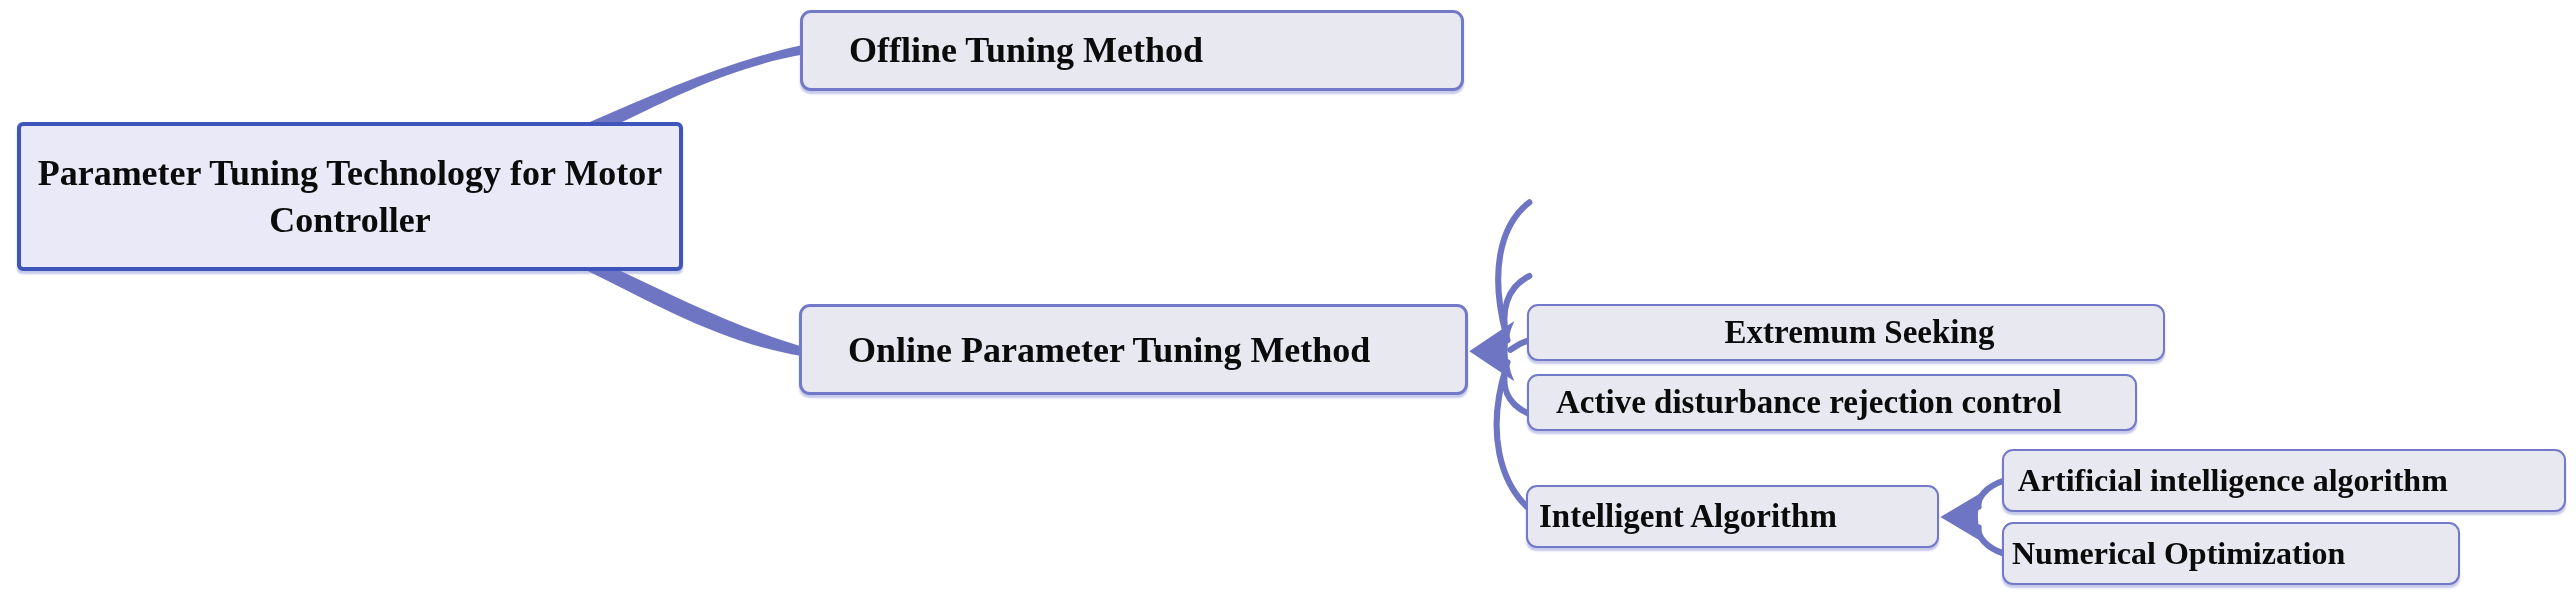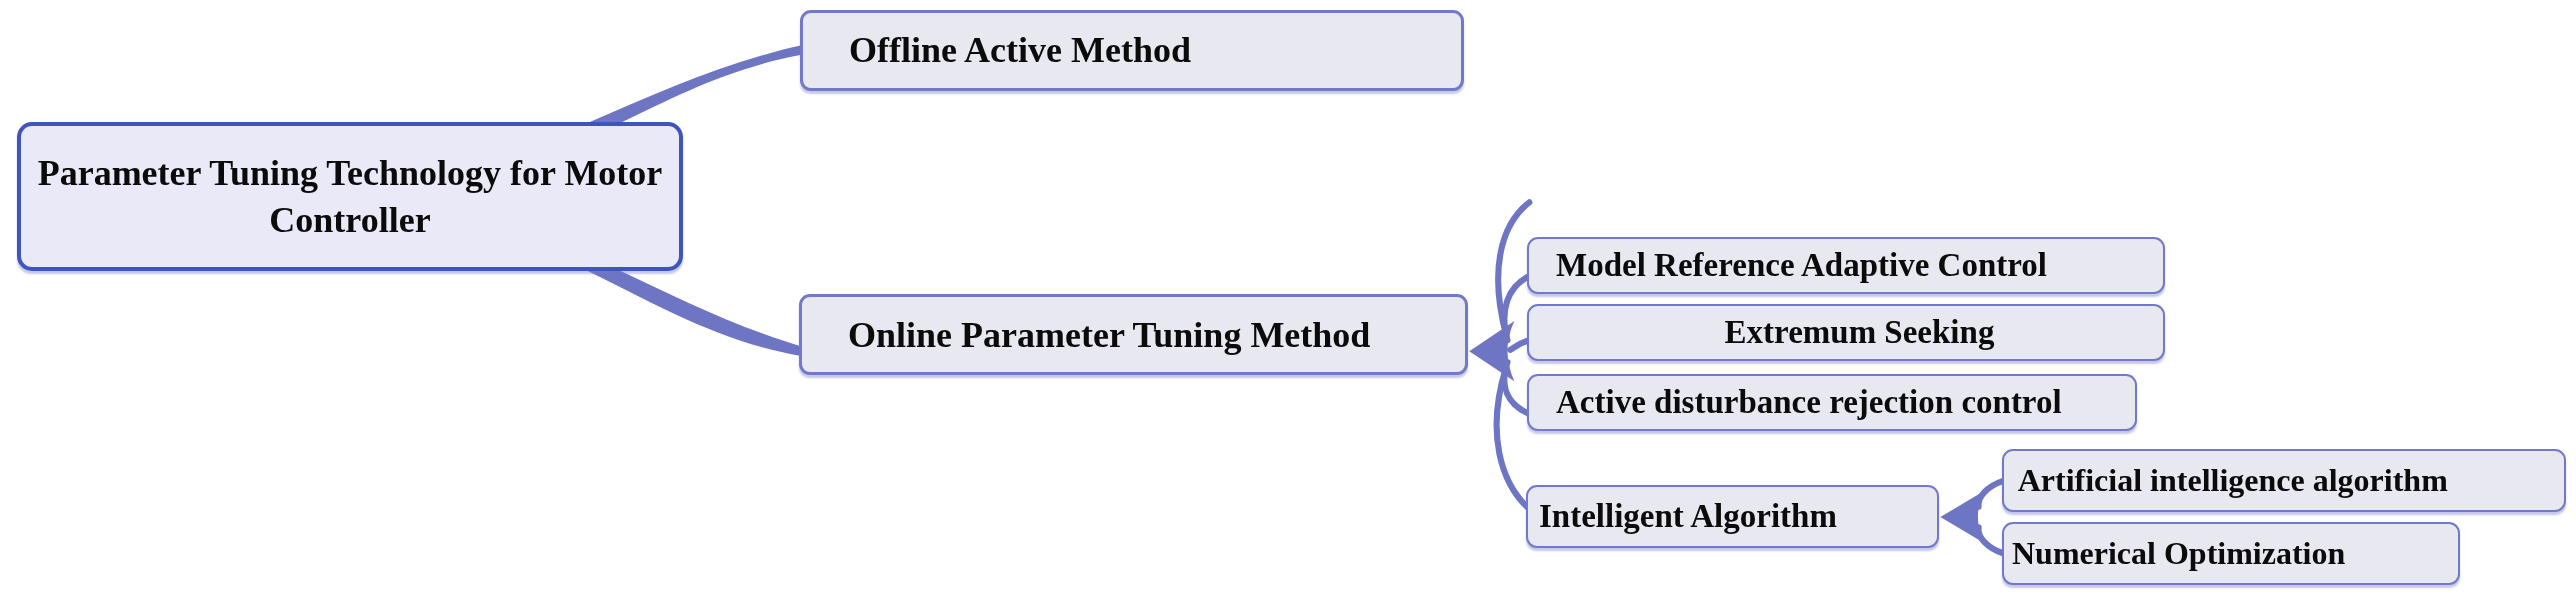--- a/index.html
+++ b/index.html
@@ -36,28 +36,28 @@
     font-weight:700;
     white-space:nowrap;
     z-index:1;
   }
   .node .lbl{display:block;width:100%;}
 
   #n-root{
     left:17px;top:122px;width:666px;height:149px;
     border:4.8px solid var(--root-border);
     background:var(--root-fill);
-    border-radius:15px;
+    border-radius:6px;
     justify-content:center;text-align:center;
     font-size:36px;line-height:1.3;
     white-space:normal;
     padding:0 12.3px;
   }
   #n-offline {left:800px;top:9.6px; width:664px;height:81px;font-size:36px;padding-left:46px;}
-  #n-online  {left:799px;top:294px;width:669px;height:81px;font-size:36px;padding-left:46px;}
+  #n-online  {left:799px;top:304px;width:669px;height:91px;font-size:36px;padding-left:46px;}
 
   #n-rule      {left:1527px;top:165px;width:638px;height:59px;font-size:33px;padding-left:27px;border-width:2.7px;}
   #n-model     {left:1527px;top:237px;width:638px;height:57px;font-size:33px;padding-left:27px;border-width:2.7px;}
   #n-extremum  {left:1527px;top:304px;width:638px;height:57px;font-size:33px;padding-left:27px;border-width:2.7px;text-align:center;}
   #n-active    {left:1527px;top:374px;width:610px;height:57px;font-size:33px;padding-left:27px;border-width:2.7px;}
   #n-intelligent{left:1526px;top:485px;width:413px;height:63px;font-size:33px;padding-left:11px;border-width:2.7px;}
   #n-artificial{left:2002px;top:449px;width:564px;height:63px;font-size:32px;padding-left:13.7px;border-width:2.7px;border-radius:11px;}
   #n-numerical {left:2002px;top:522px;width:458px;height:63px;font-size:32px;padding-left:8px;border-width:2.7px;}
 </style>
 </head>
@@ -83,31 +83,28 @@
     <path class="edge" d="M 2898 772 C 2896 786 2910 802 2934 810"></path>
 
     <path class="arrow" d="M 2842 757 L 2906 719 Q 2888 757 2906 795 Z"></path>
   </svg>
 
   <div class="node" id="n-root">
     <span class="lbl">Parameter Tuning Technology for Motor Controller</span>
   </div>
 
   <div class="node" id="n-offline">
-    <span class="lbl">Offline Active Method</span>
+    <span class="lbl">Offline Tuning Method</span>
   </div>
 
   <div class="node" id="n-online">
     <span class="lbl">Online Parameter Tuning Method</span>
   </div>
 
 
-  <div class="node" id="n-model">
-    <span class="lbl">Model Reference Adaptive Control</span>
-  </div>
 
   <div class="node" id="n-extremum">
     <span class="lbl">Extremum Seeking</span>
   </div>
 
   <div class="node" id="n-active">
     <span class="lbl">Active disturbance rejection control</span>
   </div>
 
   <div class="node" id="n-intelligent">

